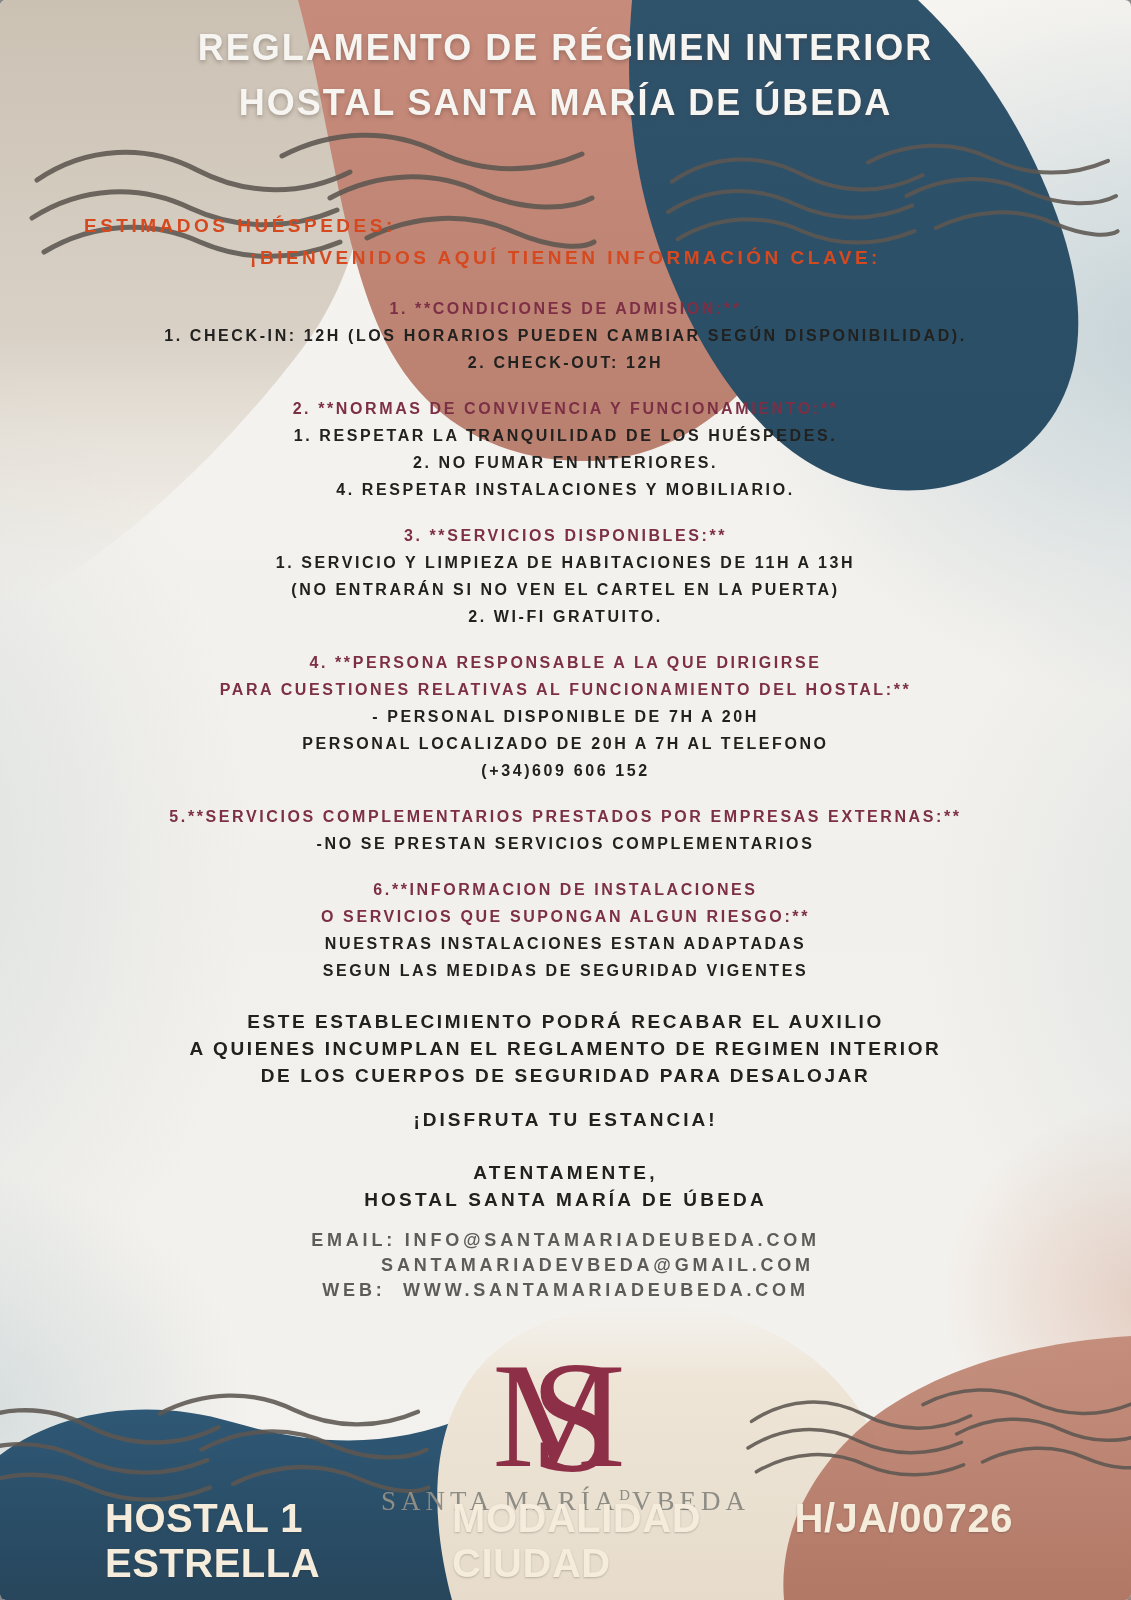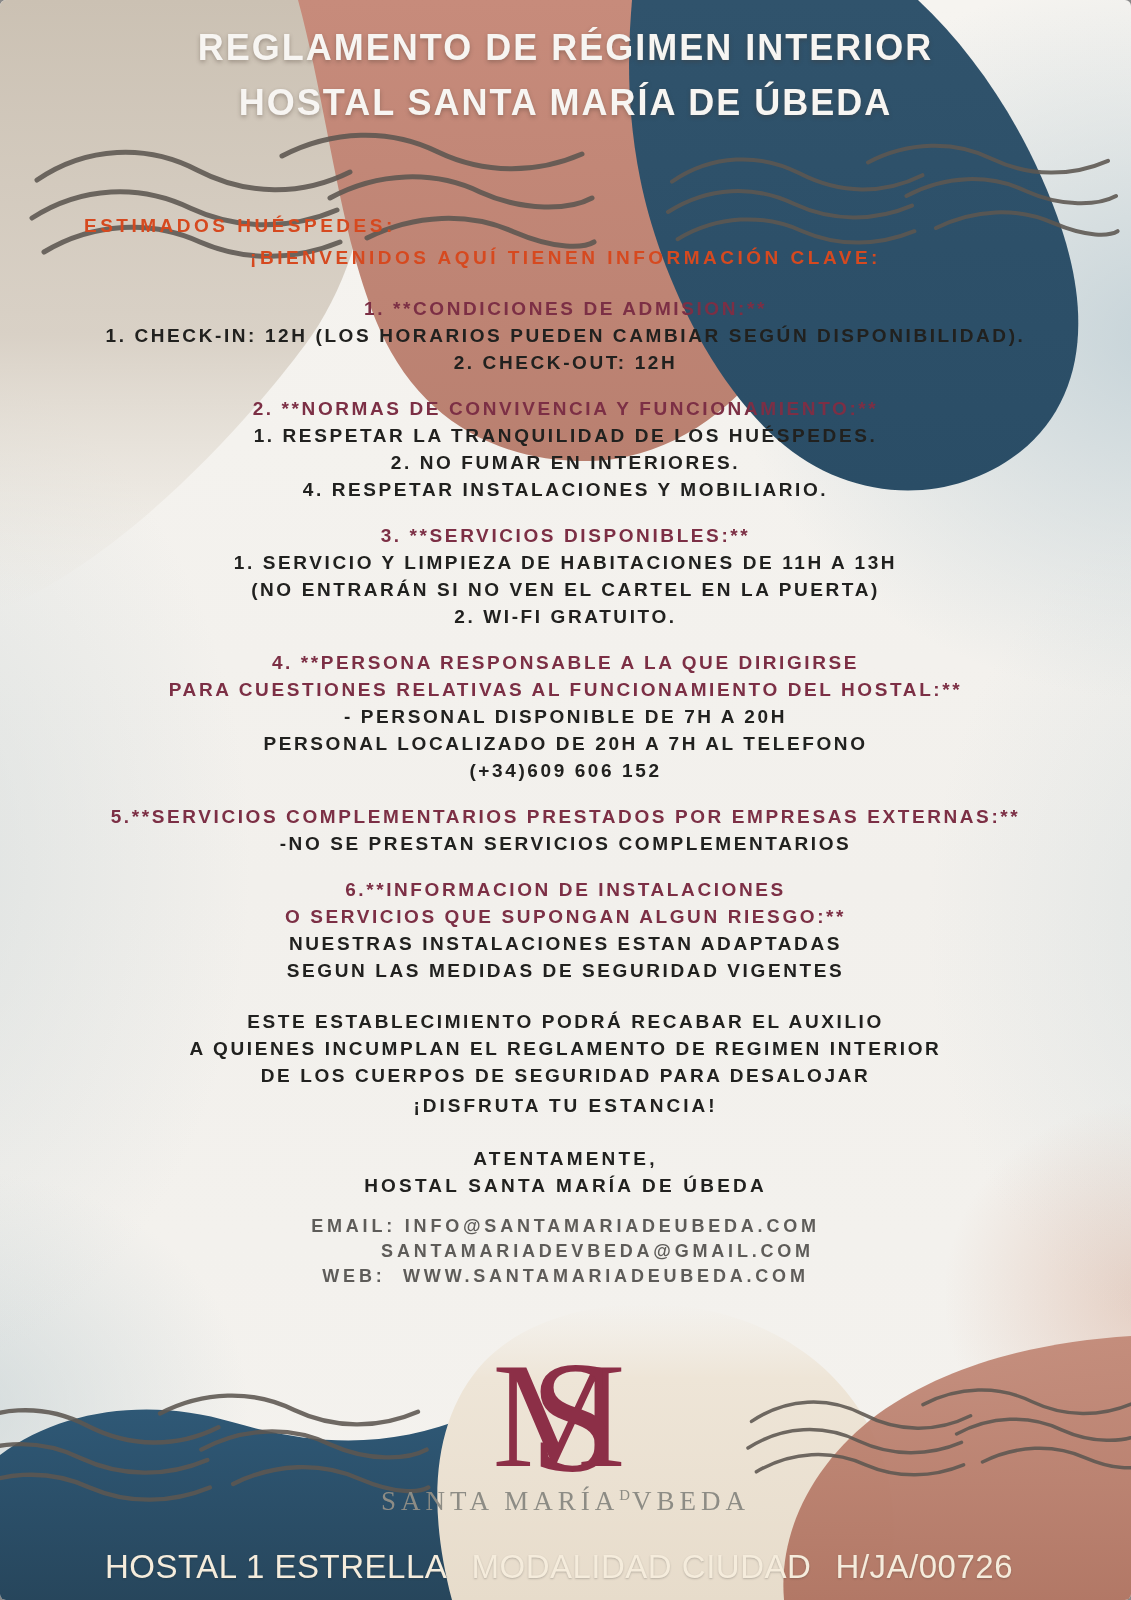--- a/index.html
+++ b/index.html
@@ -19,39 +19,39 @@
   .content{position:absolute;left:0;top:0;width:100%;height:100%;z-index:2;}
 
   .title-block{position:absolute;top:20px;left:0;width:100%;text-align:center;
     color:#f7f5f2;font-weight:bold;font-size:36px;line-height:55px;letter-spacing:2px;
     text-shadow:0 2px 4px rgba(70,55,45,.35);}
   .flow{position:absolute;top:212px;left:0;width:100%;text-align:center;}
   .line{line-height:27px;white-space:pre-wrap;}
   .greeting{color:#d6491f;font-weight:bold;font-size:19px;letter-spacing:3.5px;margin-bottom:24px;}
   .greeting .g1{text-align:left;padding-left:84px;}
   .greeting .g2{text-align:center;margin-top:5px;}
-  .section{margin-bottom:19px;font-size:19px;font-weight:bold;}
+  .section{margin-bottom:19px;font-size:16px;font-weight:bold;}
   .section .heading{color:#7c2f45;letter-spacing:2.6px;}
   .section .body{color:#21211f;letter-spacing:2.6px;}
   .warning{margin-top:24px;font-size:19px;font-weight:bold;color:#21211f;letter-spacing:2.6px;}
-  .farewell-line{margin-top:3px;font-size:19px;font-weight:bold;color:#21211f;letter-spacing:3px;}
+  .farewell-line{margin-top:17px;font-size:19px;font-weight:bold;color:#21211f;letter-spacing:3px;}
   .signature{margin-top:26px;font-size:19px;font-weight:bold;color:#21211f;letter-spacing:3.2px;}
   .contact{margin-top:15px;font-size:18px;font-weight:bold;color:#5e5c59;letter-spacing:3.8px;}
   .contact .line{line-height:25px;}
   .contact .line:nth-child(2){transform:translateX(32px);}
 
   .logo-block{position:absolute;top:1348px;left:0;width:100%;text-align:center;z-index:2;}
   .logo-name{margin-top:-6px;font-family:"Liberation Serif","DejaVu Serif",serif;
     color:#8d8c85;font-size:27px;letter-spacing:5px;}
   .logo-name sup{font-size:.55em;letter-spacing:2px;}
 
   .footer{position:absolute;left:0;bottom:14px;width:100%;z-index:2;
     display:flex;justify-content:space-between;box-sizing:border-box;
     padding:0 118px 0 105px;
-    color:#f5ecdc;font-weight:normal;font-size:33px;letter-spacing:.5px;
+    color:#f5ecdc;font-weight:bold;font-size:40px;letter-spacing:.5px;
     text-shadow:0 1px 2px rgba(40,40,40,.25);}
 </style>
 </head>
 <body>
 
 <div class="poster">
 
   <svg class="bg-svg" width="1131" height="1600" viewBox="0 0 1131 1600" aria-hidden="true">
     <defs>
       <linearGradient id="beigeG" x1="0" y1="0" x2="0" y2="1">

